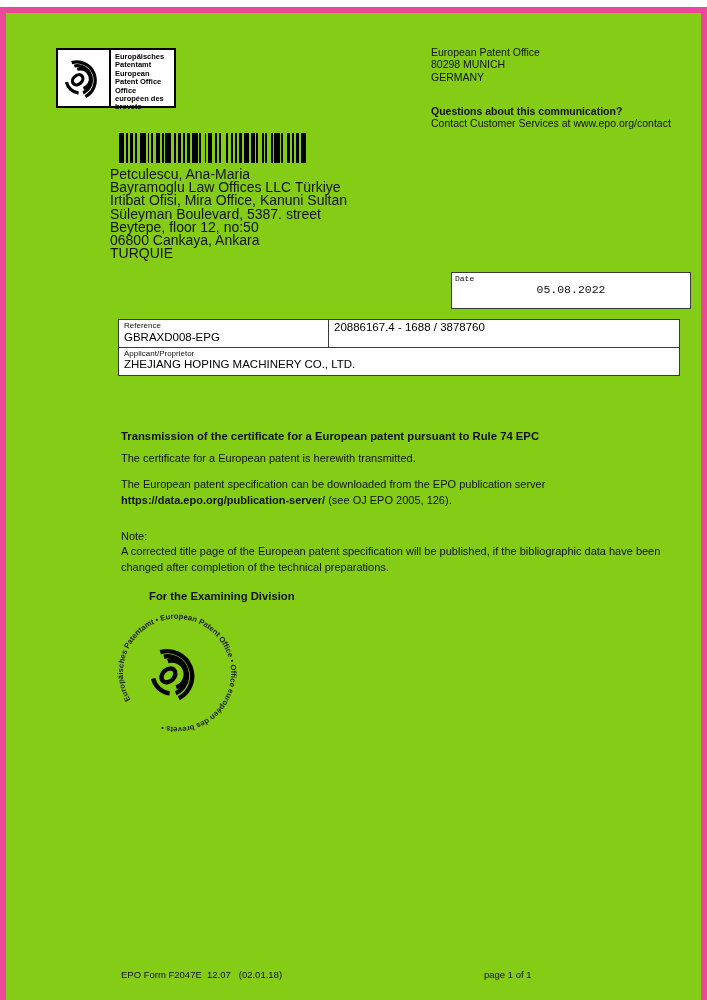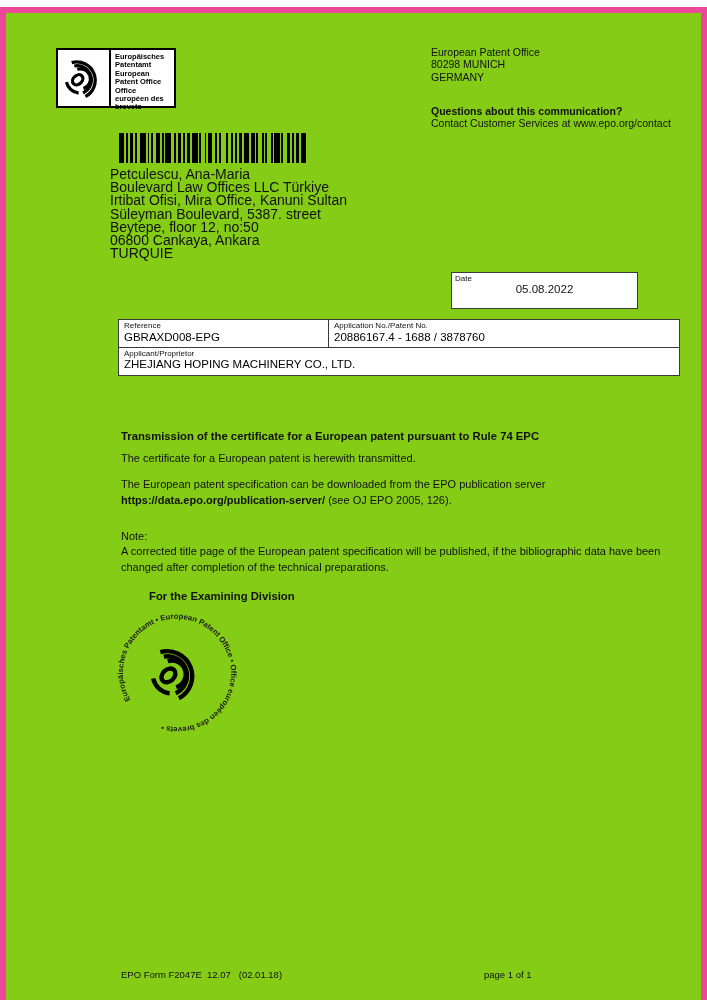--- a/index.html
+++ b/index.html
@@ -30,22 +30,22 @@
   .questions-block { position:absolute; left:425px; top:92px; font-size:10.5px; line-height:12.3px; }
   .questions-heading { font-weight:700; }
 
   
   .barcode { position:absolute; left:113px; top:120px; width:188px; height:30px; font-size:0; white-space:nowrap; overflow:hidden; }
   .barcode span { display:inline-block; height:30px; }
   .recipient { position:absolute; left:104px; top:155px; font-size:14px; line-height:13.2px; }
 
   
   .date-box {
-    position:absolute; left:445px; top:259px; width:187px; height:37px;
-    border:1.5px solid #3a3a3a; background:#fff;
+    position:absolute; left:445px; top:259px; width:240px; height:37px;
+    border:1.5px solid #3a3a3a; background:#fff;font-family:Liberation Mono, monospace;
   }
   .date-box .box-label { font-size:8px; padding:1px 0 0 3px; }
   .date-box .date-value { font-size:11.5px; text-align:center; margin-top:-1px; }
 
   
   .ref-table { position:absolute; left:112px; top:306px; width:562px; border:1.5px solid #3a3a3a; background:#fff; }
   .ref-row1 { display:flex; border-bottom:1.5px solid #3a3a3a; }
   .ref-cell { padding:1px 4px 3px 5px; }
   .ref-cell.c1 { width:210px; border-right:1.5px solid #3a3a3a; }
   .ref-cell.c2 { flex:1; }
@@ -105,41 +105,40 @@
 
   <div class="questions-block">
     <div class="questions-heading">Questions about this communication?</div>
     <div>Contact Customer Services at www.epo.org/contact</div>
   </div>
 
   <div class="barcode" id="barcode"><span style="width: 5.37143px; background: rgb(0, 0, 0);"></span><span style="width: 1.79048px; background: transparent;"></span><span style="width: 1.79048px; background: rgb(0, 0, 0);"></span><span style="width: 1.79048px; background: transparent;"></span><span style="width: 3.58095px; background: rgb(0, 0, 0);"></span><span style="width: 1.79048px; background: transparent;"></span><span style="width: 1.79048px; background: rgb(0, 0, 0);"></span><span style="width: 3.58095px; background: transparent;"></span><span style="width: 5.37143px; background: rgb(0, 0, 0);"></span><span style="width: 1.79048px; background: transparent;"></span><span style="width: 1.79048px; background: rgb(0, 0, 0);"></span><span style="width: 1.79048px; background: transparent;"></span><span style="width: 1.79048px; background: rgb(0, 0, 0);"></span><span style="width: 3.58095px; background: transparent;"></span><span style="width: 3.58095px; background: rgb(0, 0, 0);"></span><span style="width: 1.79048px; background: transparent;"></span><span style="width: 1.79048px; background: rgb(0, 0, 0);"></span><span style="width: 1.79048px; background: transparent;"></span><span style="width: 5.37143px; background: rgb(0, 0, 0);"></span><span style="width: 3.58095px; background: transparent;"></span><span style="width: 1.79048px; background: rgb(0, 0, 0);"></span><span style="width: 1.79048px; background: transparent;"></span><span style="width: 3.58095px; background: rgb(0, 0, 0);"></span><span style="width: 1.79048px; background: transparent;"></span><span style="width: 1.79048px; background: rgb(0, 0, 0);"></span><span style="width: 1.79048px; background: transparent;"></span><span style="width: 3.58095px; background: rgb(0, 0, 0);"></span><span style="width: 1.79048px; background: transparent;"></span><span style="width: 5.37143px; background: rgb(0, 0, 0);"></span><span style="width: 1.79048px; background: transparent;"></span><span style="width: 1.79048px; background: rgb(0, 0, 0);"></span><span style="width: 3.58095px; background: transparent;"></span><span style="width: 1.79048px; background: rgb(0, 0, 0);"></span><span style="width: 1.79048px; background: transparent;"></span><span style="width: 3.58095px; background: rgb(0, 0, 0);"></span><span style="width: 3.58095px; background: transparent;"></span><span style="width: 1.79048px; background: rgb(0, 0, 0);"></span><span style="width: 1.79048px; background: transparent;"></span><span style="width: 1.79048px; background: rgb(0, 0, 0);"></span><span style="width: 5.37143px; background: transparent;"></span><span style="width: 1.79048px; background: rgb(0, 0, 0);"></span><span style="width: 3.58095px; background: transparent;"></span><span style="width: 1.79048px; background: rgb(0, 0, 0);"></span><span style="width: 1.79048px; background: transparent;"></span><span style="width: 1.79048px; background: rgb(0, 0, 0);"></span><span style="width: 1.79048px; background: transparent;"></span><span style="width: 3.58095px; background: rgb(0, 0, 0);"></span><span style="width: 1.79048px; background: transparent;"></span><span style="width: 5.37143px; background: rgb(0, 0, 0);"></span><span style="width: 1.79048px; background: transparent;"></span><span style="width: 3.58095px; background: rgb(0, 0, 0);"></span><span style="width: 1.79048px; background: transparent;"></span><span style="width: 1.79048px; background: rgb(0, 0, 0);"></span><span style="width: 3.58095px; background: transparent;"></span><span style="width: 1.79048px; background: rgb(0, 0, 0);"></span><span style="width: 1.79048px; background: transparent;"></span><span style="width: 1.79048px; background: rgb(0, 0, 0);"></span><span style="width: 3.58095px; background: transparent;"></span><span style="width: 1.79048px; background: rgb(0, 0, 0);"></span><span style="width: 1.79048px; background: transparent;"></span><span style="width: 5.37143px; background: rgb(0, 0, 0);"></span><span style="width: 1.79048px; background: transparent;"></span><span style="width: 1.79048px; background: rgb(0, 0, 0);"></span><span style="width: 3.58095px; background: transparent;"></span><span style="width: 3.58095px; background: rgb(0, 0, 0);"></span><span style="width: 1.79048px; background: transparent;"></span><span style="width: 1.79048px; background: rgb(0, 0, 0);"></span><span style="width: 1.79048px; background: transparent;"></span><span style="width: 3.58095px; background: rgb(0, 0, 0);"></span><span style="width: 1.79048px; background: transparent;"></span><span style="width: 5.37143px; background: rgb(0, 0, 0);"></span></div>
 
   <div class="recipient">
     <div>Petculescu, Ana-Maria</div>
-    <div>Boulevard Law Offices LLC Türkiye</div>
+    <div>Bayramoglu Law Offices LLC Türkiye</div>
     <div>Irtibat Ofisi, Mira Office, Kanuni Sultan</div>
     <div>Süleyman Boulevard, 5387. street</div>
     <div>Beytepe, floor 12, no:50</div>
     <div>06800 Cankaya, Ankara</div>
     <div>TURQUIE</div>
   </div>
 
   <div class="date-box">
     <div class="box-label">Date</div>
     <div class="date-value">05.08.2022</div>
   </div>
 
   <div class="ref-table">
     <div class="ref-row1">
       <div class="ref-cell c1">
         <div class="box-label">Reference</div>
         <div class="box-value">GBRAXD008-EPG</div>
       </div>
       <div class="ref-cell c2">
-        <div class="box-label">Application No./Patent No.</div>
         <div class="box-value">20886167.4 - 1688 / 3878760</div>
       </div>
     </div>
     <div class="ref-cell">
       <div class="box-label">Applicant/Proprietor</div>
       <div class="box-value">ZHEJIANG HOPING MACHINERY CO., LTD.</div>
     </div>
   </div>
 
   <div class="body-text b-title">Transmission of the certificate for a European patent pursuant to Rule 74 EPC</div>

